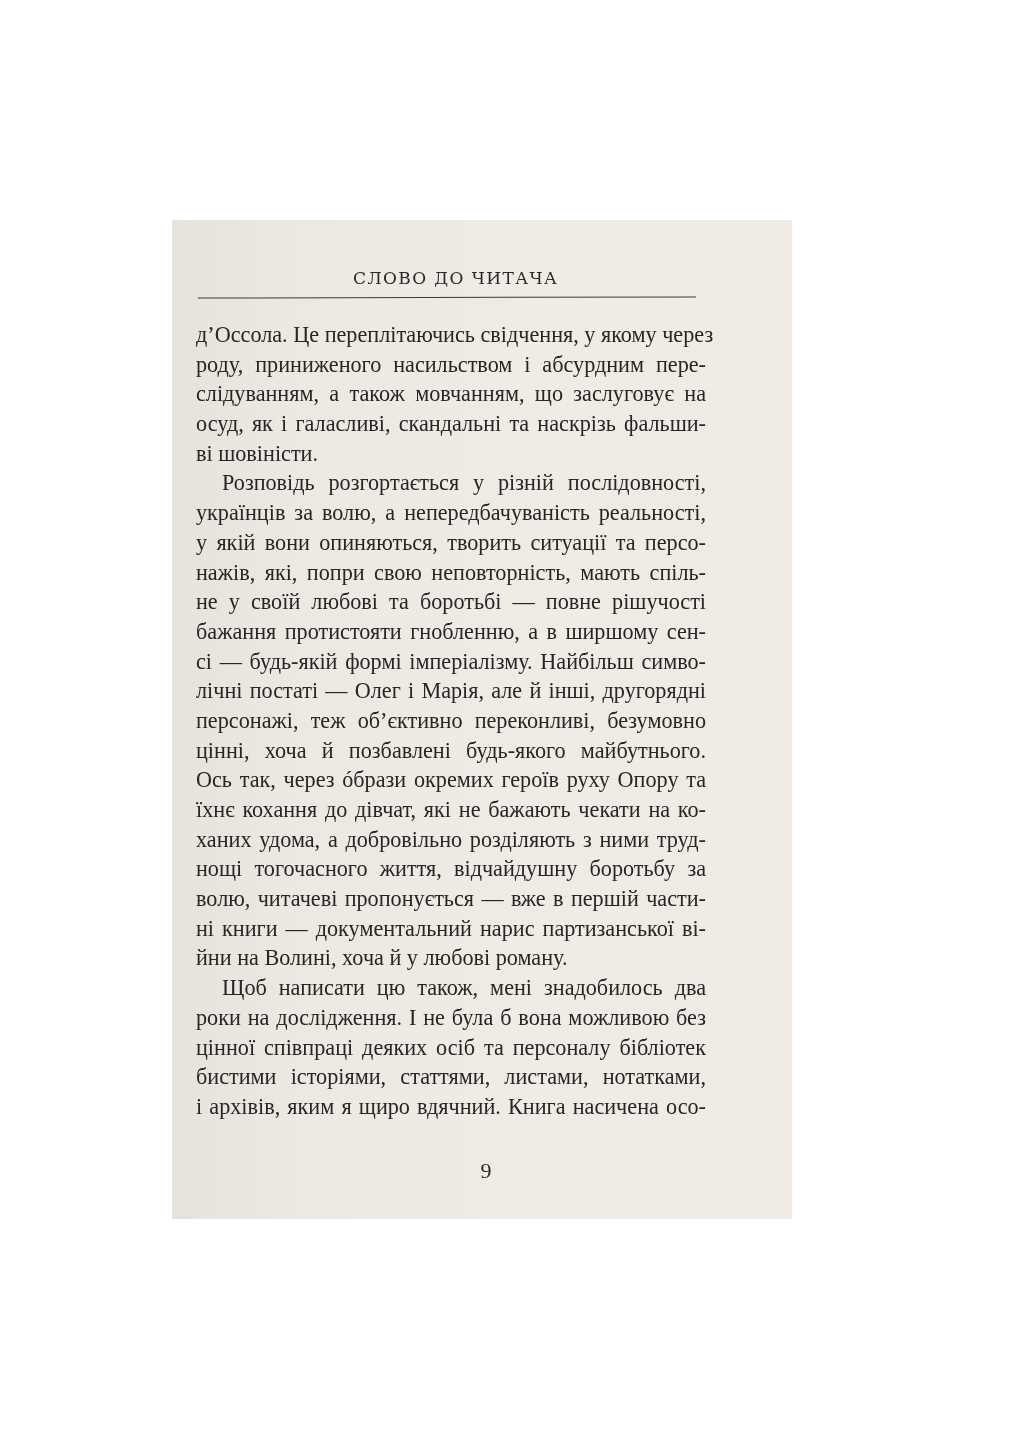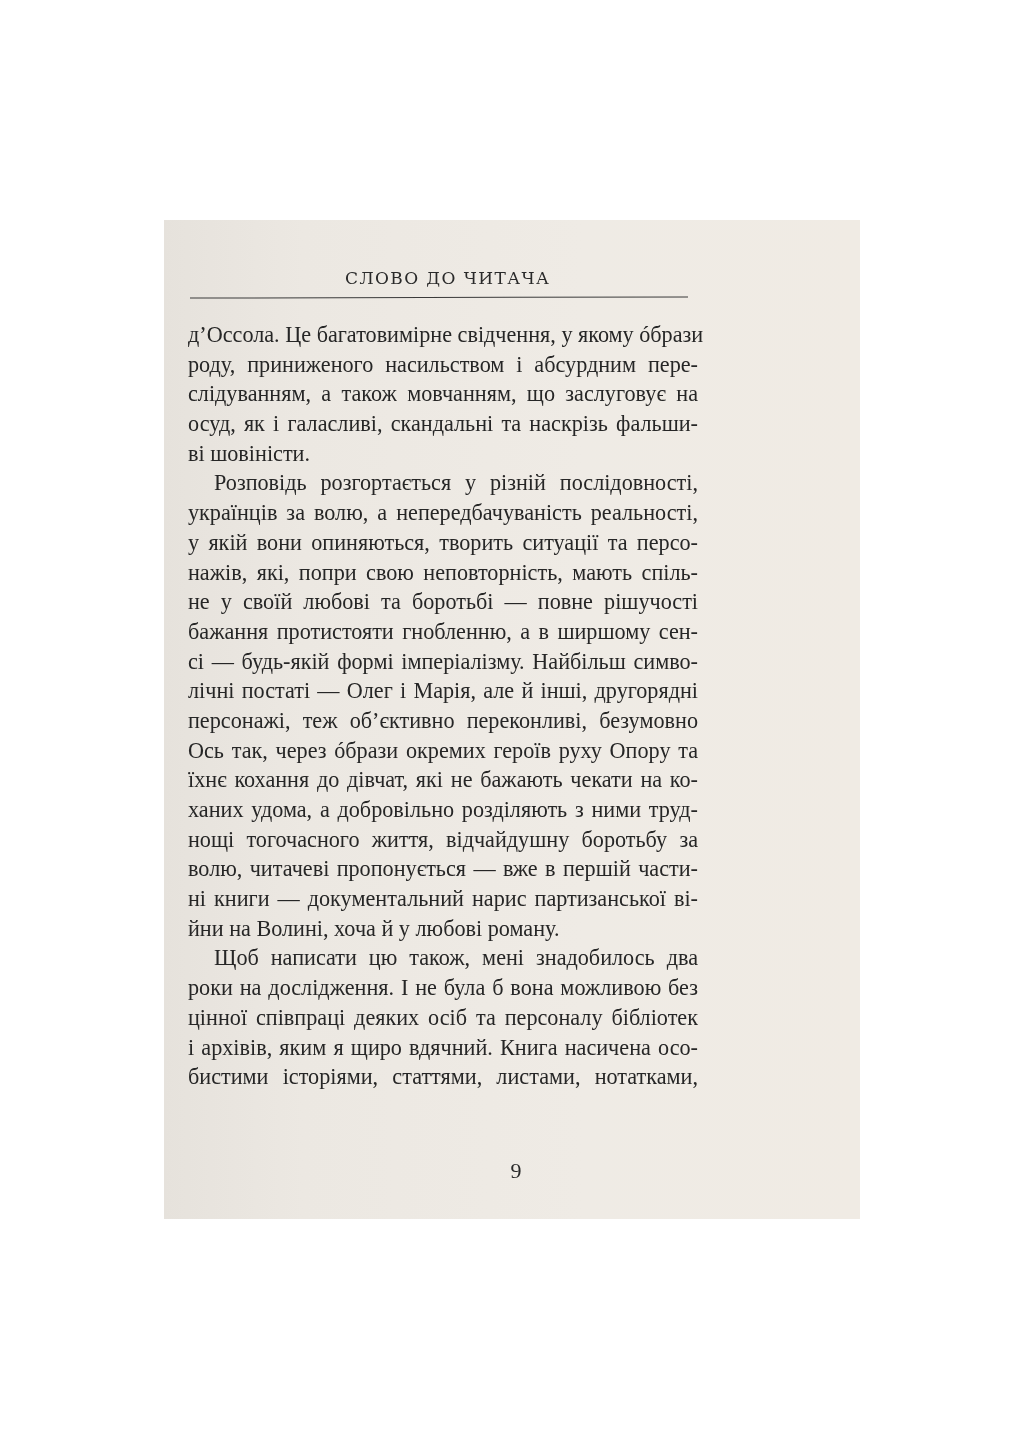--- a/index.html
+++ b/index.html
@@ -1,20 +1,20 @@
 <!DOCTYPE html>
 <html><head>
 <meta charset="utf-8">
 <style>
   html, body { margin:0; padding:0; }
   body {
     width:1035px; height:1440px; background:#ffffff; position:relative; overflow:hidden;
   }
   .page {
-    position:absolute; left:164px; top:220px; width:696px; height:999px;
+    position:absolute; left:172px; top:220px; width:620px; height:999px;
     background: linear-gradient(90deg, #e6e2dc 0%, #ece8e2 20%, #efebe5 60%, #f0ebe4 100%);
     box-sizing:border-box;
   }
   .running-head {
     position:absolute; left:0; top:48px; width:100%;
     text-align:left; padding-left:181px; box-sizing:border-box;
     font-family:"DejaVu Serif", serif; font-size:17px; letter-spacing:1.4px;
     color:#2a2a2a;
   }
   .rule {
@@ -36,42 +36,43 @@
   }
 </style>
 </head>
 <body>
 
 <div class="page">
   <div class="running-head">СЛОВО ДО ЧИТАЧА</div>
   <div class="rule"></div>
 
   <div class="body-text">
-    <span class="line">д’Оссола. Це багатовимірне свідчення, у якому óбрази</span>
+    <span class="line">д’Оссола. Це переплітаючись свідчення, у якому через</span>
     <span class="line">роду, приниженого насильством і абсурдним пере-</span>
     <span class="line">слідуванням, а також мовчанням, що заслуговує на</span>
     <span class="line">осуд, як і галасливі, скандальні та наскрізь фальши-</span>
     <span class="line last">ві шовіністи.</span>
     <span class="line indent">Розповідь розгортається у різній послідовності,</span>
     <span class="line">українців за волю, а непередбачуваність реальності,</span>
     <span class="line">у якій вони опиняються, творить ситуації та персо-</span>
     <span class="line">нажів, які, попри свою неповторність, мають спіль-</span>
     <span class="line">не у своїй любові та боротьбі — повне рішучості</span>
     <span class="line">бажання протистояти гнобленню, а в ширшому сен-</span>
     <span class="line">сі — будь-якій формі імперіалізму. Найбільш симво-</span>
     <span class="line">лічні постаті — Олег і Марія, але й інші, другорядні</span>
     <span class="line">персонажі, теж об’єктивно переконливі, безумовно</span>
+    <span class="line">цінні, хоча й позбавлені будь-якого майбутнього.</span>
     <span class="line">Ось так, через óбрази окремих героїв руху Опору та</span>
     <span class="line">їхнє кохання до дівчат, які не бажають чекати на ко-</span>
     <span class="line">ханих удома, а добровільно розділяють з ними труд-</span>
     <span class="line">нощі тогочасного життя, відчайдушну боротьбу за</span>
     <span class="line">волю, читачеві пропонується — вже в першій части-</span>
     <span class="line">ні книги — документальний нарис партизанської ві-</span>
     <span class="line last">йни на Волині, хоча й у любові роману.</span>
     <span class="line indent">Щоб написати цю також, мені знадобилось два</span>
     <span class="line">роки на дослідження. І не була б вона можливою без</span>
     <span class="line">цінної співпраці деяких осіб та персоналу бібліотек</span>
+    <span class="line">бистими історіями, статтями, листами, нотатками,</span>
     <span class="line">і архівів, яким я щиро вдячний. Книга насичена осо-</span>
-    <span class="line">бистими історіями, статтями, листами, нотатками,</span>
   </div>
 
   <div class="folio">9</div>
 </div>
 
 </body></html>

